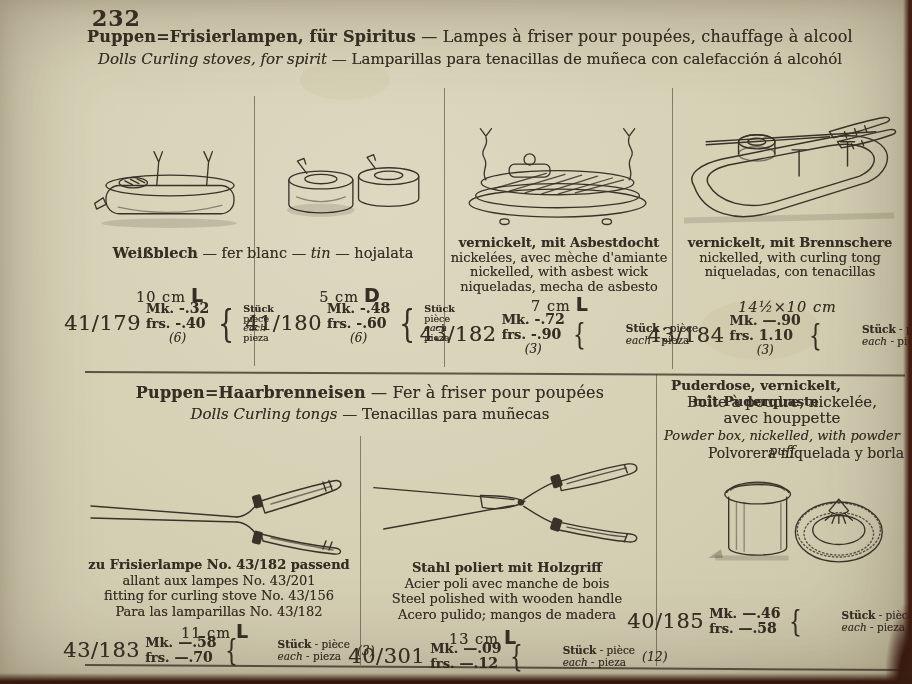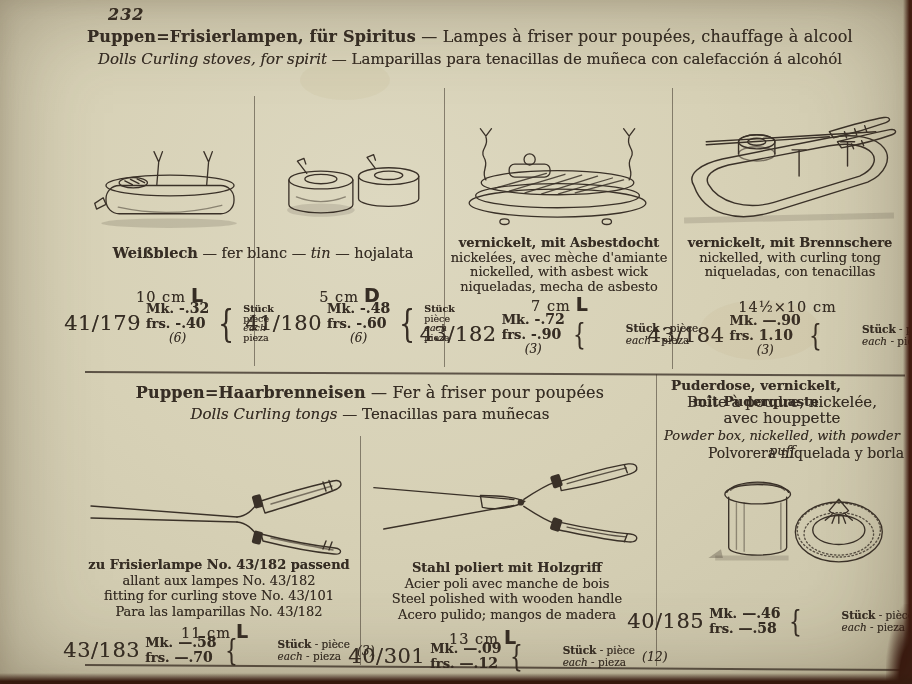--- a/index.html
+++ b/index.html
@@ -52,21 +52,21 @@
   .vignette{inset:0;box-shadow:inset 0 0 95px rgba(74,58,36,.38), inset 0 0 20px rgba(84,64,42,.15);pointer-events:none;}
   .stain{border-radius:50%;pointer-events:none;}
   svg{display:block;}
   .sk{stroke:#3a3128;stroke-width:1.4;fill:none;stroke-linecap:round;stroke-linejoin:round;}
 </style>
 </head>
 <body>
 
 <div id="photo">
 
-  <div class="abs soft" style="left:108px;top:5px;font-size:16px;font-weight:bold;letter-spacing:1px;font-style:italic;">232</div>
+  <div class="abs soft" style="left:92px;top:5px;font-size:22px;font-weight:bold;letter-spacing:1px;">232</div>
 
   <div class="abs h1 ctr soft" style="left:70px;top:27px;width:800px;">
     <span class="de">Puppen=Frisierlampen, für Spiritus</span><span> — </span><span>Lampes à friser pour poupées, chauffage à alcool</span>
   </div>
   <div class="abs h2 ctr soft" style="left:70px;top:50px;width:800px;">
     <span class="en">Dolls Curling stoves, for spirit</span><span> — </span><span>Lamparillas para tenacillas de muñeca con calefacción á alcohól</span>
   </div>
 
   <div class="abs vdiv" style="left:254px;top:96px;height:270px;"></div>
   <div class="abs vdiv" style="left:444px;top:88px;height:279px;"></div>
@@ -197,21 +197,21 @@
       <span class="u"><span style="font-weight:bold">Stück</span><span> - </span><span>pièce</span></span>
       <span class="u"><span class="it">each</span><span> - </span><span>pieza</span></span>
     </span>
   </div>
 
   <div class="abs ctr desc soft" style="left:676px;top:236px;width:228px;">
     <span class="de">vernickelt, mit Brennschere</span>
     <span class="en">nickelled, with curling tong</span>
     <span class="es">niqueladas, con tenacillas</span>
   </div>
-  <div class="abs ctr size soft" style="left:690px;top:294px;width:200px;">
+  <div class="abs ctr size soft" style="left:690px;top:294px;width:200px;font-style:italic;">
     <span>14½×10 cm</span><span class="dim"></span>
   </div>
   <div class="abs row soft" style="left:678px;top:313px;width:226px;justify-content:center;">
     <span class="pid">43/184</span>
     <span class="pcol">
       <span class="pline"><span class="plabel">Mk.</span><span class="pval">—.90</span></span>
       <span class="pline"><span class="plabel">frs.</span><span class="pval">1.10</span></span>
       <span class="lot">(3)</span>
     </span>
     <span class="brace b2">{</span>
@@ -260,22 +260,22 @@
       <rect x="188" y="81" width="10" height="13" rx="2" transform="rotate(18 193 87)" fill="#3a3128"></rect>
       <path class="sk" d="M196,44 C220,36 252,28 266,26 C276,25 278,33 268,36 C246,43 220,49 198,53 Z" fill="#473a2d" stroke="#2f271f"></path>
       <path class="sk" d="M196,85 C222,91 254,96 268,97 C278,98 276,106 266,105 C242,103 216,97 196,93 Z" fill="#473a2d" stroke="#2f271f"></path>
       <path class="sk" d="M204,46 C228,39 252,33 264,30 M204,90 C228,95 252,99 264,100" stroke="#d8d3b8" stroke-width=".8" opacity=".8"></path>
       <path class="sk" d="M262,27 l3,8 M262,105 l3,-8" stroke="#d8d3b8" stroke-width=".9"></path>
     </svg>
   </div>
 
   <div class="abs ctr desc soft" style="left:85px;top:557px;width:268px;line-height:15.5px;">
     <span class="de">zu Frisierlampe No. 43/182 passend</span>
-    <span class="fr">allant aux lampes No. 43/182</span>
-    <span class="en">fitting for curling stove No. 43/101</span>
+    <span class="fr">allant aux lampes No. 43/201</span>
+    <span class="en">fitting for curling stove No. 43/156</span>
     <span class="es">Para las lamparillas No. 43/182</span>
   </div>
   <div class="abs ctr size soft" style="left:100px;top:620px;width:230px;">
     <span>11 cm</span><span class="dim">L</span>
   </div>
   <div class="abs row soft" style="left:88px;top:635px;width:262px;">
     <span class="pid">43/183</span>
     <span class="pcol">
       <span class="pline"><span class="plabel">Mk.</span><span class="pval">—.58</span></span>
       <span class="pline"><span class="plabel">frs.</span><span class="pval">—.70</span></span>

